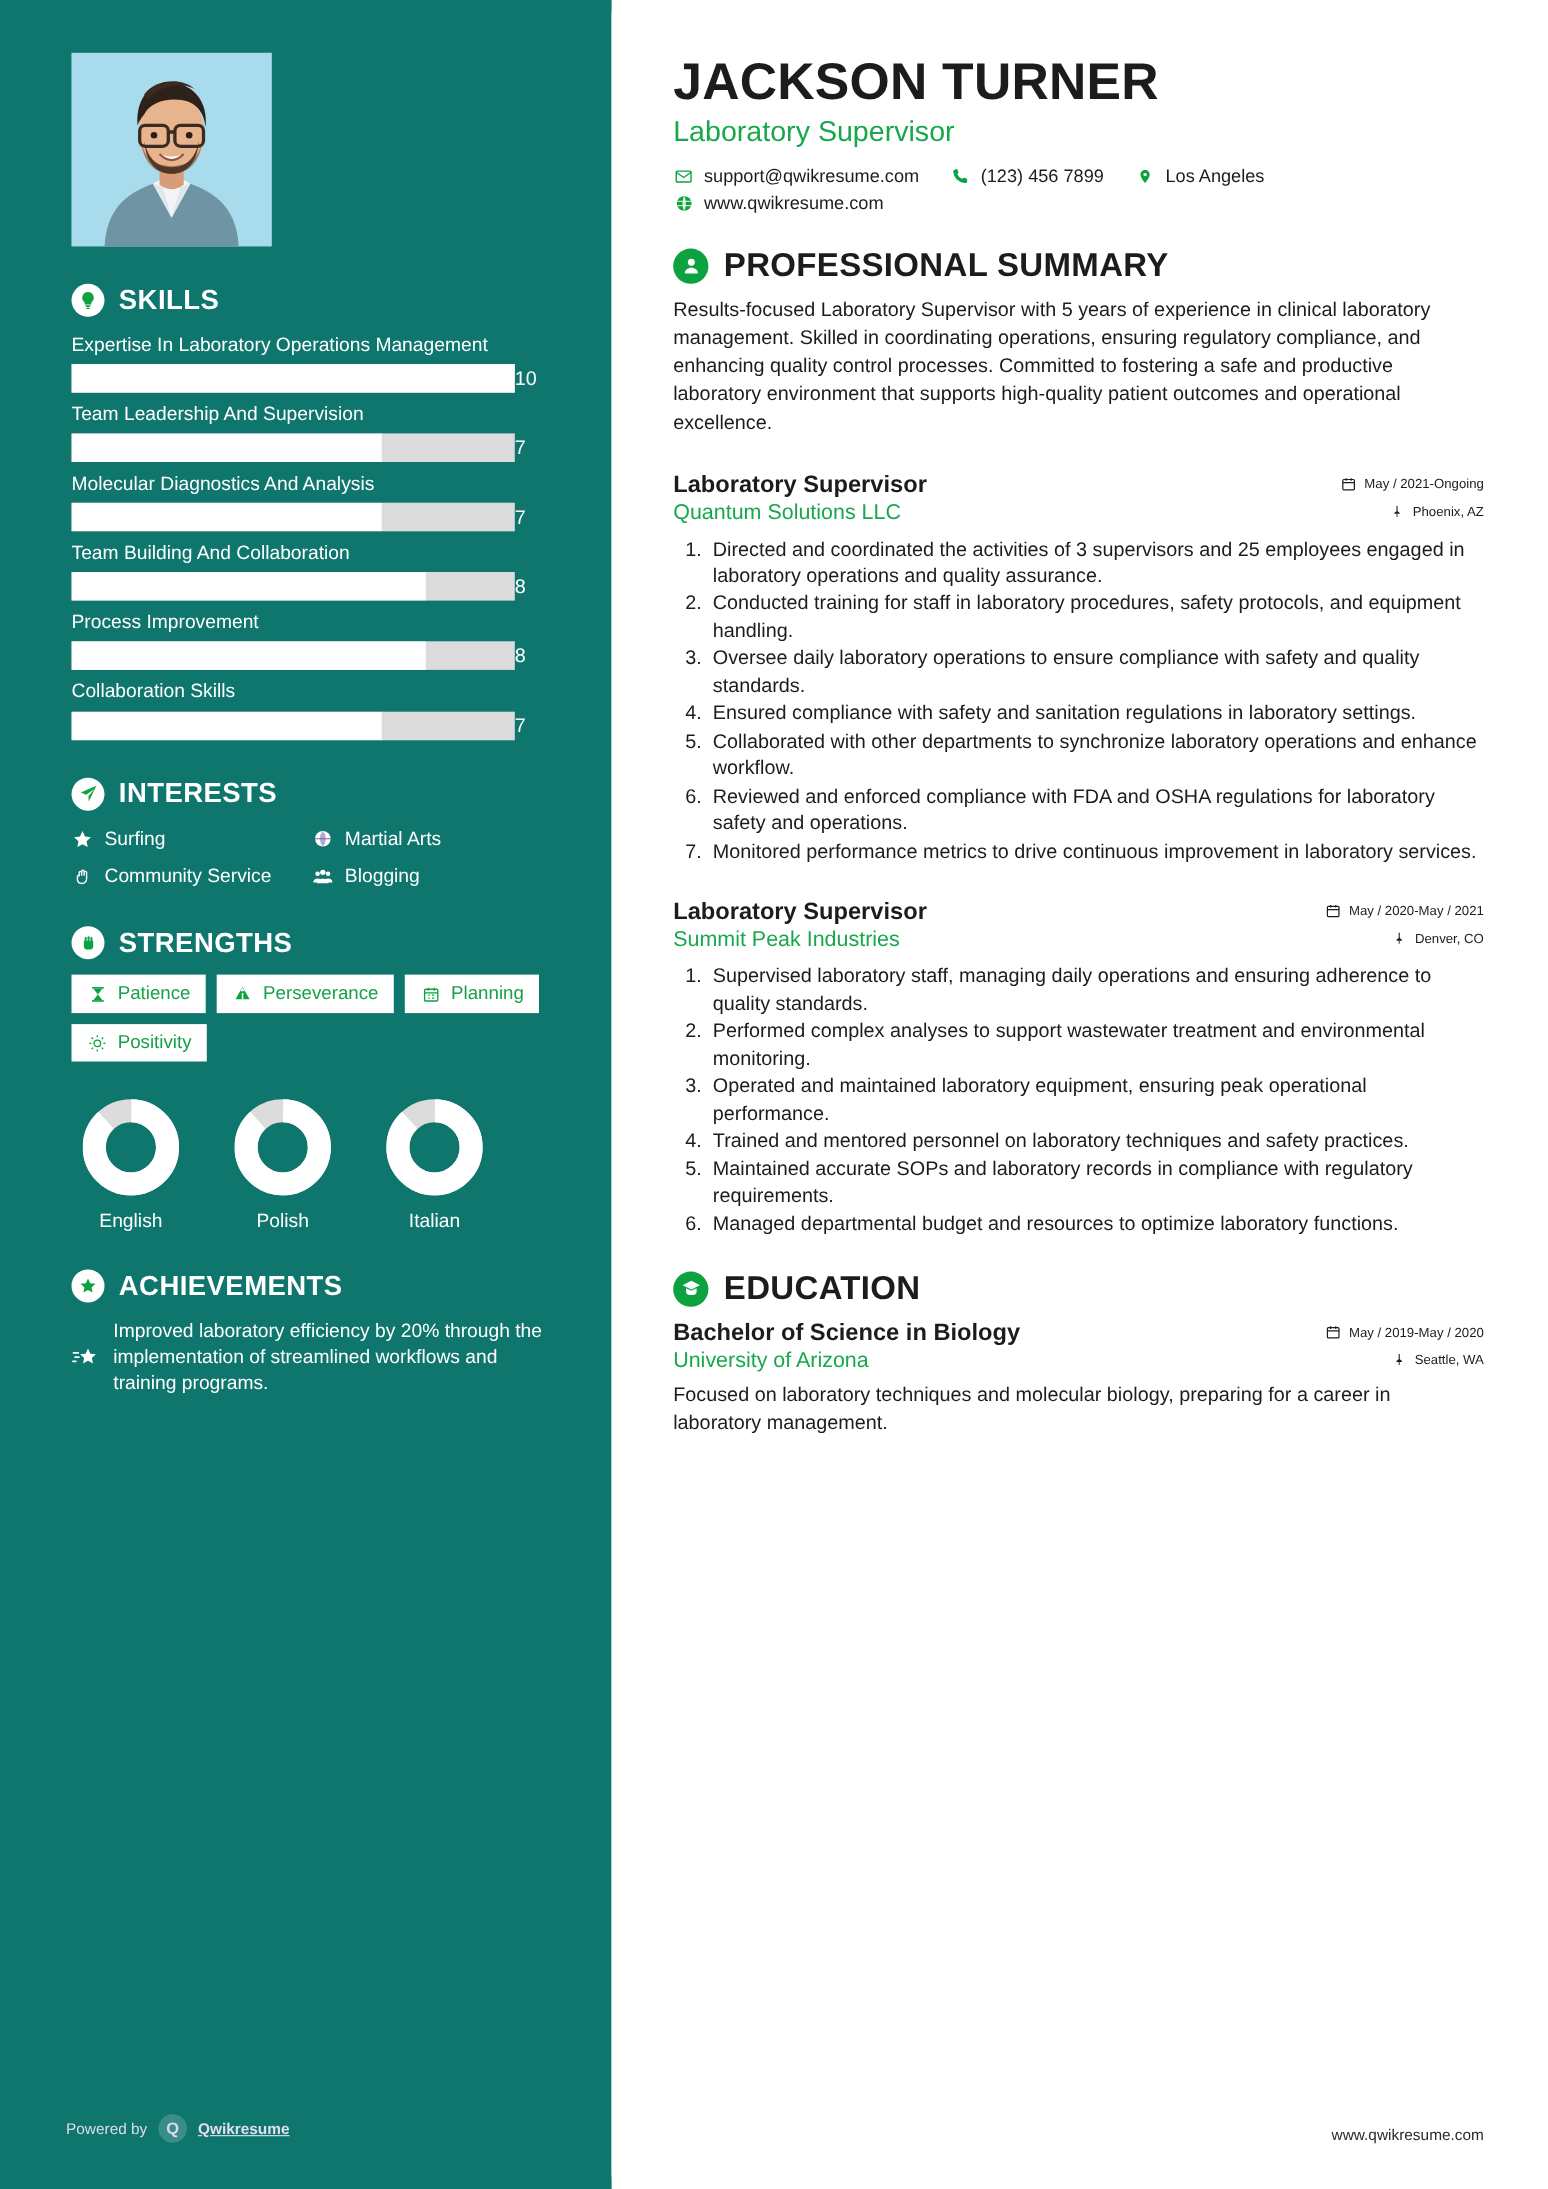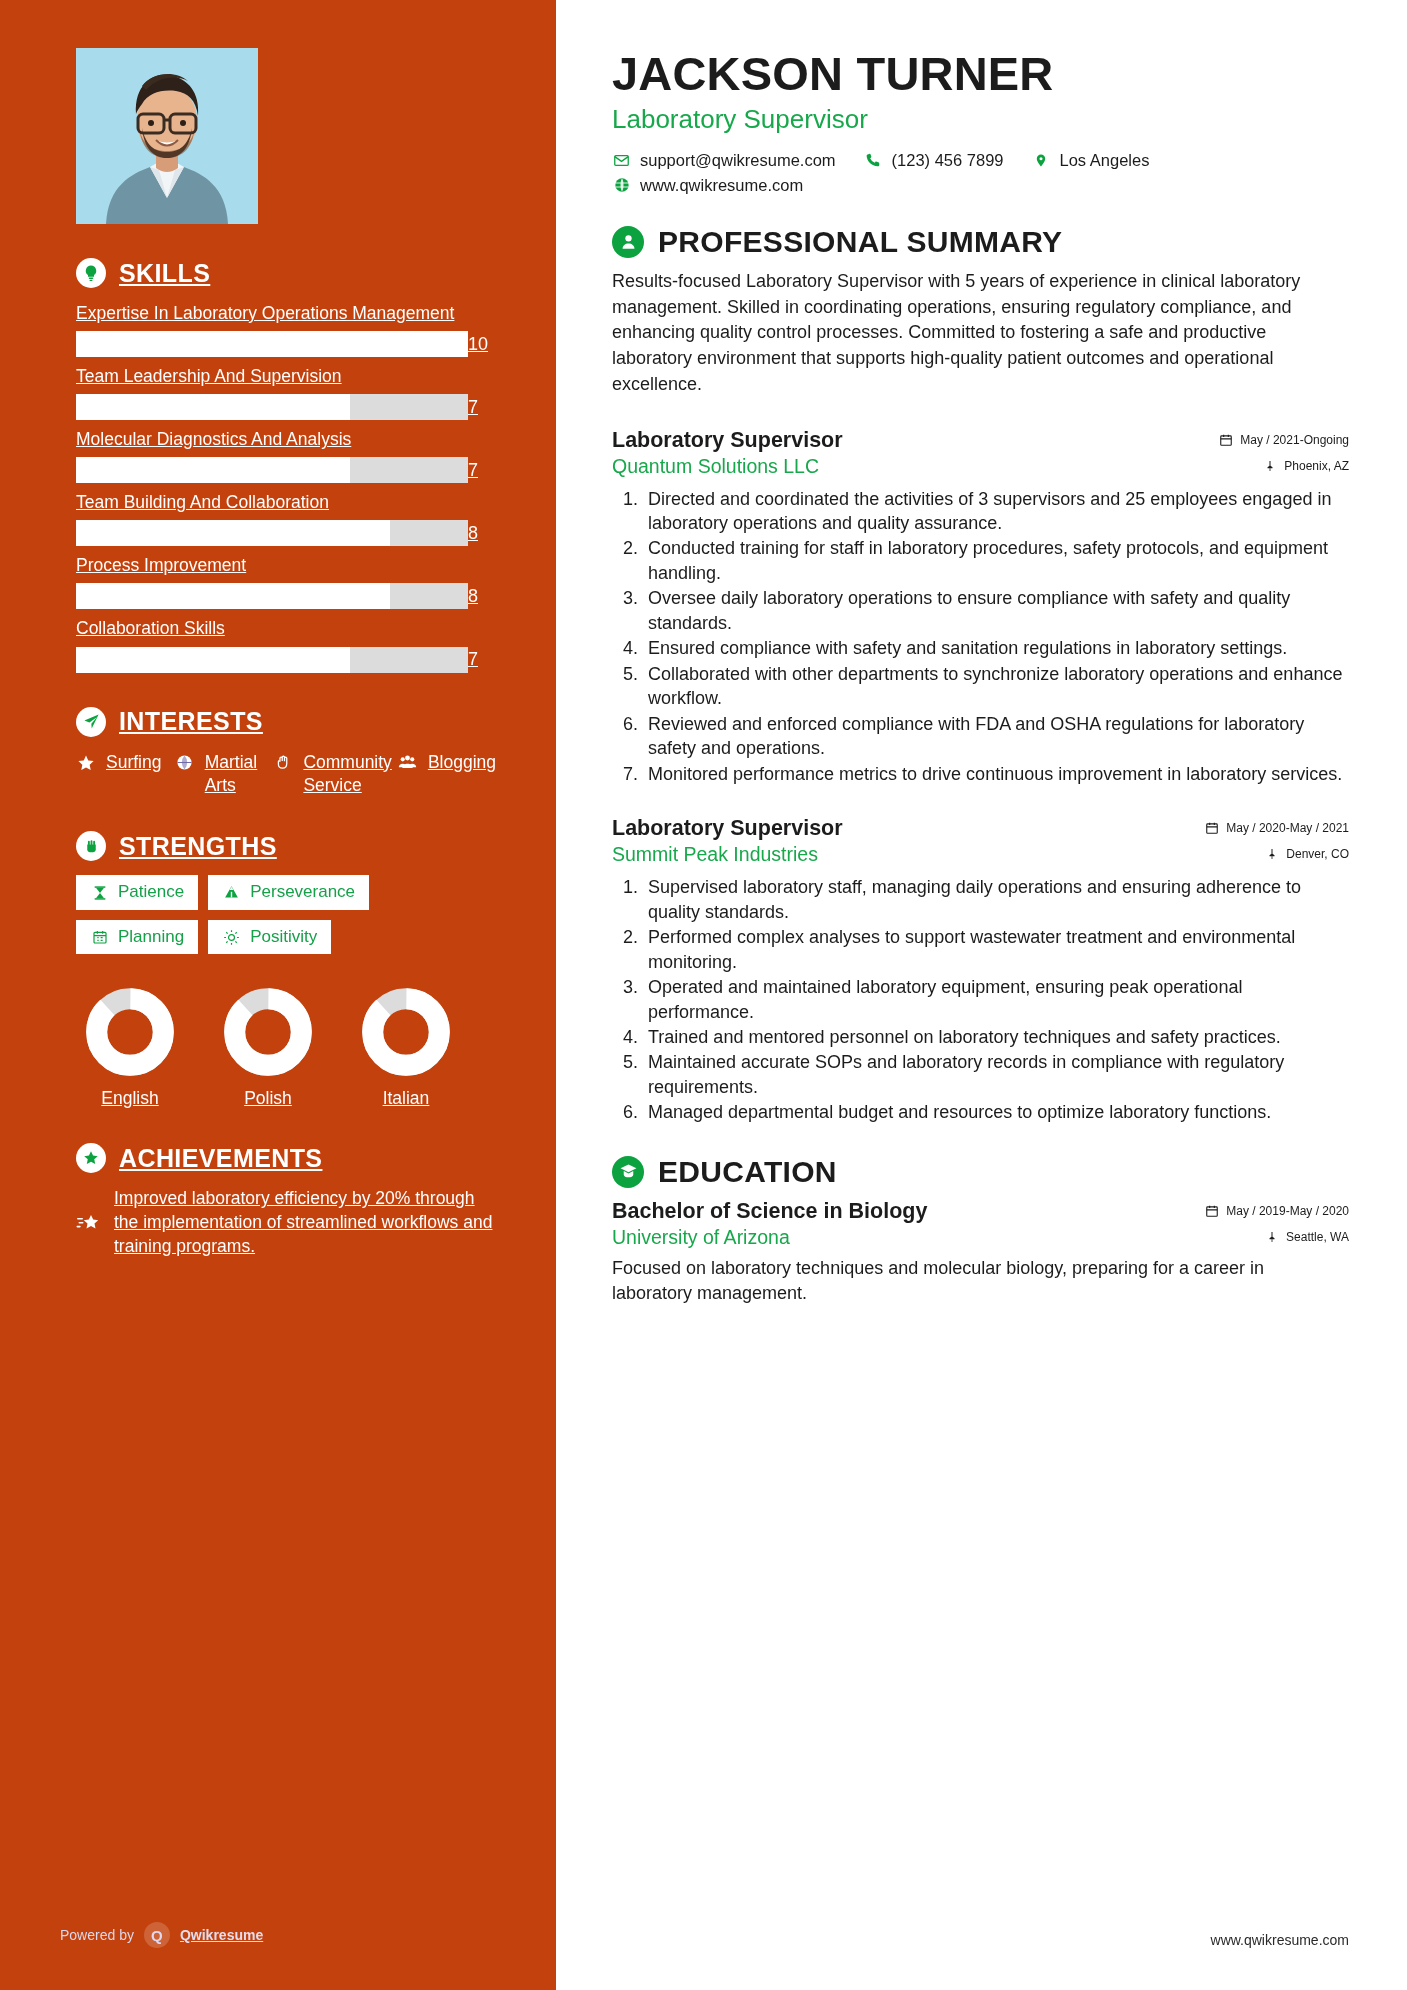--- a/index.html
+++ b/index.html
@@ -9,25 +9,24 @@
     font-family:"Liberation Sans", sans-serif;
     color:#1a1a1a;
     position:relative;
     overflow:hidden;
   }
   .page { display:flex; width:1407px; height:1990px; background:#fff; }
 
   
   .sidebar {
     width:556px; flex:0 0 556px;
-    background:#c2410c;
-    padding:48px 0 0 16px;
+    background:#0f766e;
+    padding:48px 0 0 5px;
     position:relative;
     color:#ffffff;
-    text-decoration:underline;
   }
   .sidebar-inner { padding:0 60px 0 60px; }
 
   .photo-frame {
     width:182px; height:176px;
     background:#a8dcec;
     overflow:hidden;
     position:relative;
   }
   .photo-svg { display:block; width:100%; height:100%; }
@@ -49,21 +48,21 @@
   .skill-name { font-size:17.5px; line-height:1.32; color:#ffffff; margin-bottom:6px; font-weight:400; }
   .skill-row { display:flex; align-items:center; gap:0; }
   .skill-track {
     flex:1 1 auto; height:26px; background:#dcdcdc;
     position:relative; overflow:hidden;
   }
   .skill-fill { position:absolute; left:0; top:0; bottom:0; background:#ffffff; }
   .skill-val { font-size:18px; color:#ffffff; width:28px; flex:0 0 28px; }
 
   
-  .interest-grid { display:grid; grid-template-columns:1fr 1fr 1fr 1fr; row-gap:11px; column-gap:6px; margin-top:4px; }
+  .interest-grid { display:grid; grid-template-columns:1fr 1fr; row-gap:11px; column-gap:6px; margin-top:4px; }
   .interest-item { display:flex; align-items:flex-start; gap:10px; font-size:17.5px; line-height:1.34; color:#fff; }
   .interest-item .ico { flex:0 0 20px; width:20px; height:20px; display:flex; align-items:center; justify-content:center; margin-top:2px; }
 
   
   .strength-grid { display:flex; flex-wrap:wrap; gap:10px; margin-top:2px; }
   .strength-chip {
     background:#ffffff; color:#16a04a;
     padding:7px 14px; display:flex; align-items:center; gap:9px;
     font-size:17px; line-height:1.2; white-space:nowrap;
   }

